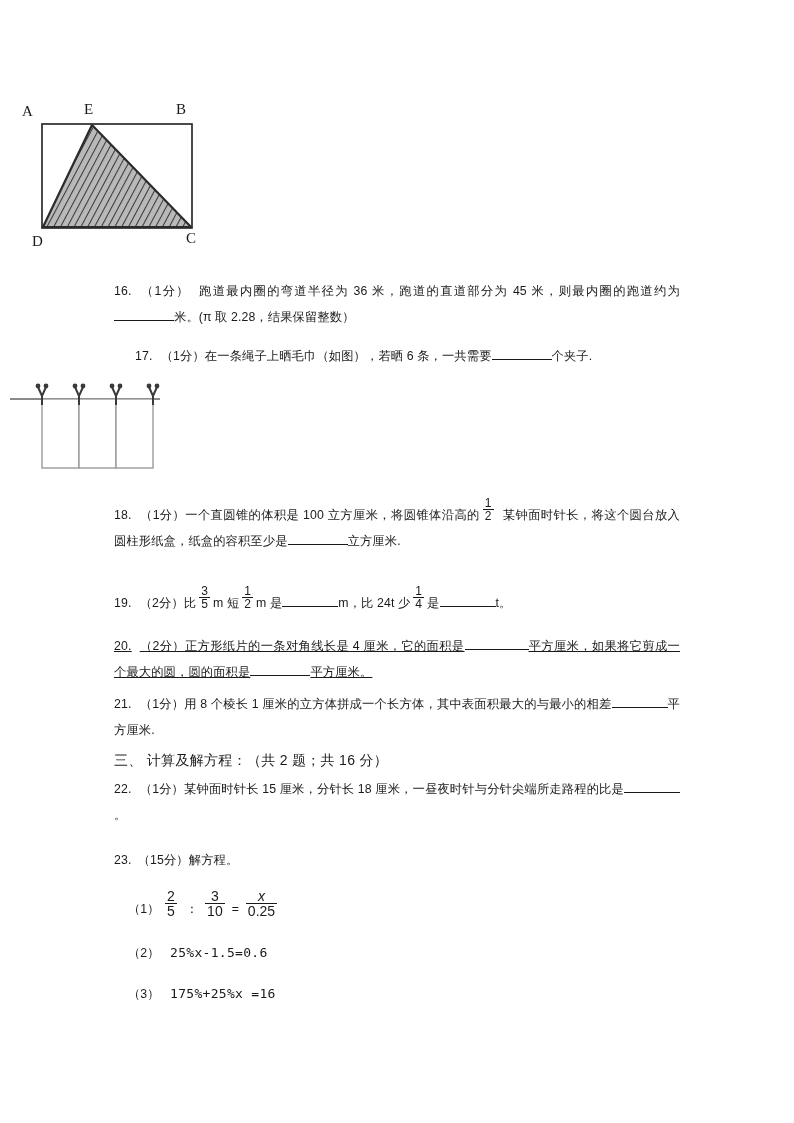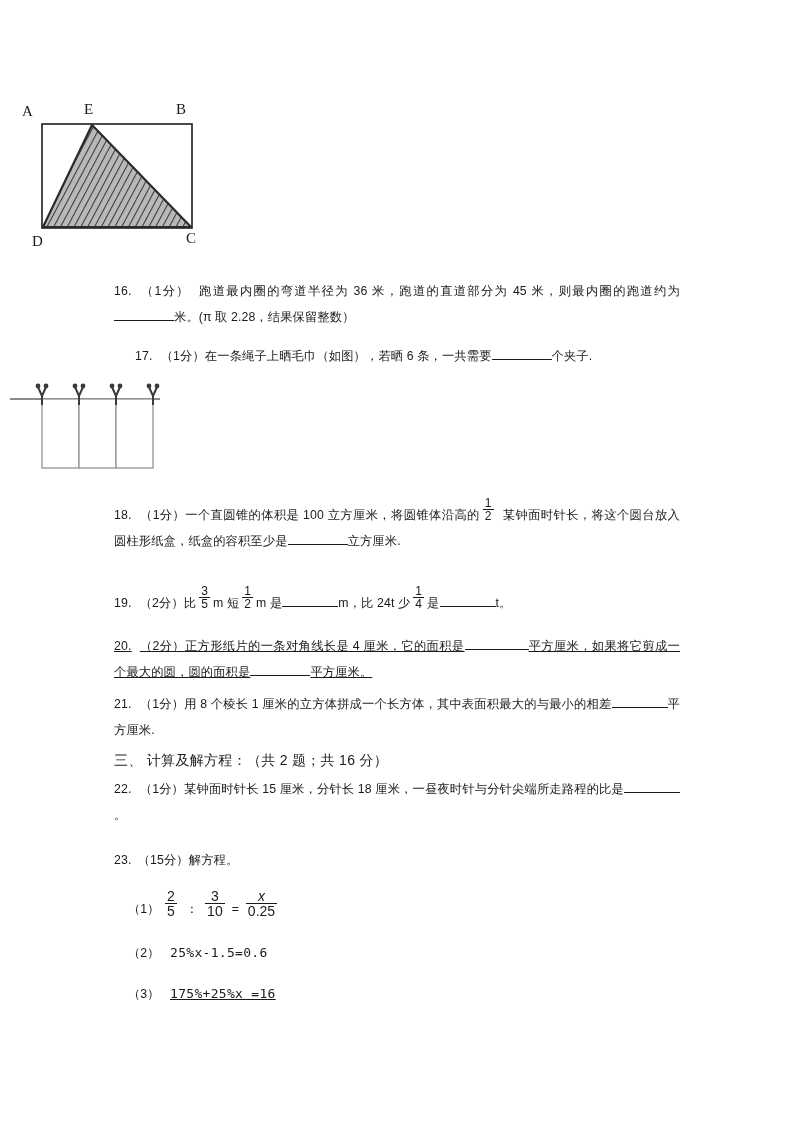--- a/index.html
+++ b/index.html
@@ -221,18 +221,18 @@
     </div>
 
     <div class="eq" style="top:892px; left:14px;">
       <span class="lbl">（1）</span><span class="frac big"><span class="n">2</span><span class="d">5</span></span><span class="gap" style="width:6px"></span><span>：</span><span class="gap" style="width:4px"></span><span class="frac big"><span class="n">3</span><span class="d">10</span></span><span class="gap" style="width:4px"></span><span>=</span><span class="gap" style="width:4px"></span><span class="frac big eqx"><span class="n">x</span><span class="d" style="font-style:normal">0.25</span></span>
     </div>
 
     <div class="eq" style="top:942px; left:14px;">
       <span class="lbl">（2）</span><span class="gap" style="width:8px"></span><span class="plain">25%x-1.5=0.6</span>
     </div>
 
-    <div class="eq" style="top:983px; left:14px;text-decoration:underline;">
+    <div class="eq" style="top:983px; left:14px;">
       <span class="lbl">（3）</span><span class="gap" style="width:8px"></span><span class="plain">175%+25%x =16</span>
     </div>
 
   </div>
 </div>
 
 </body></html>

